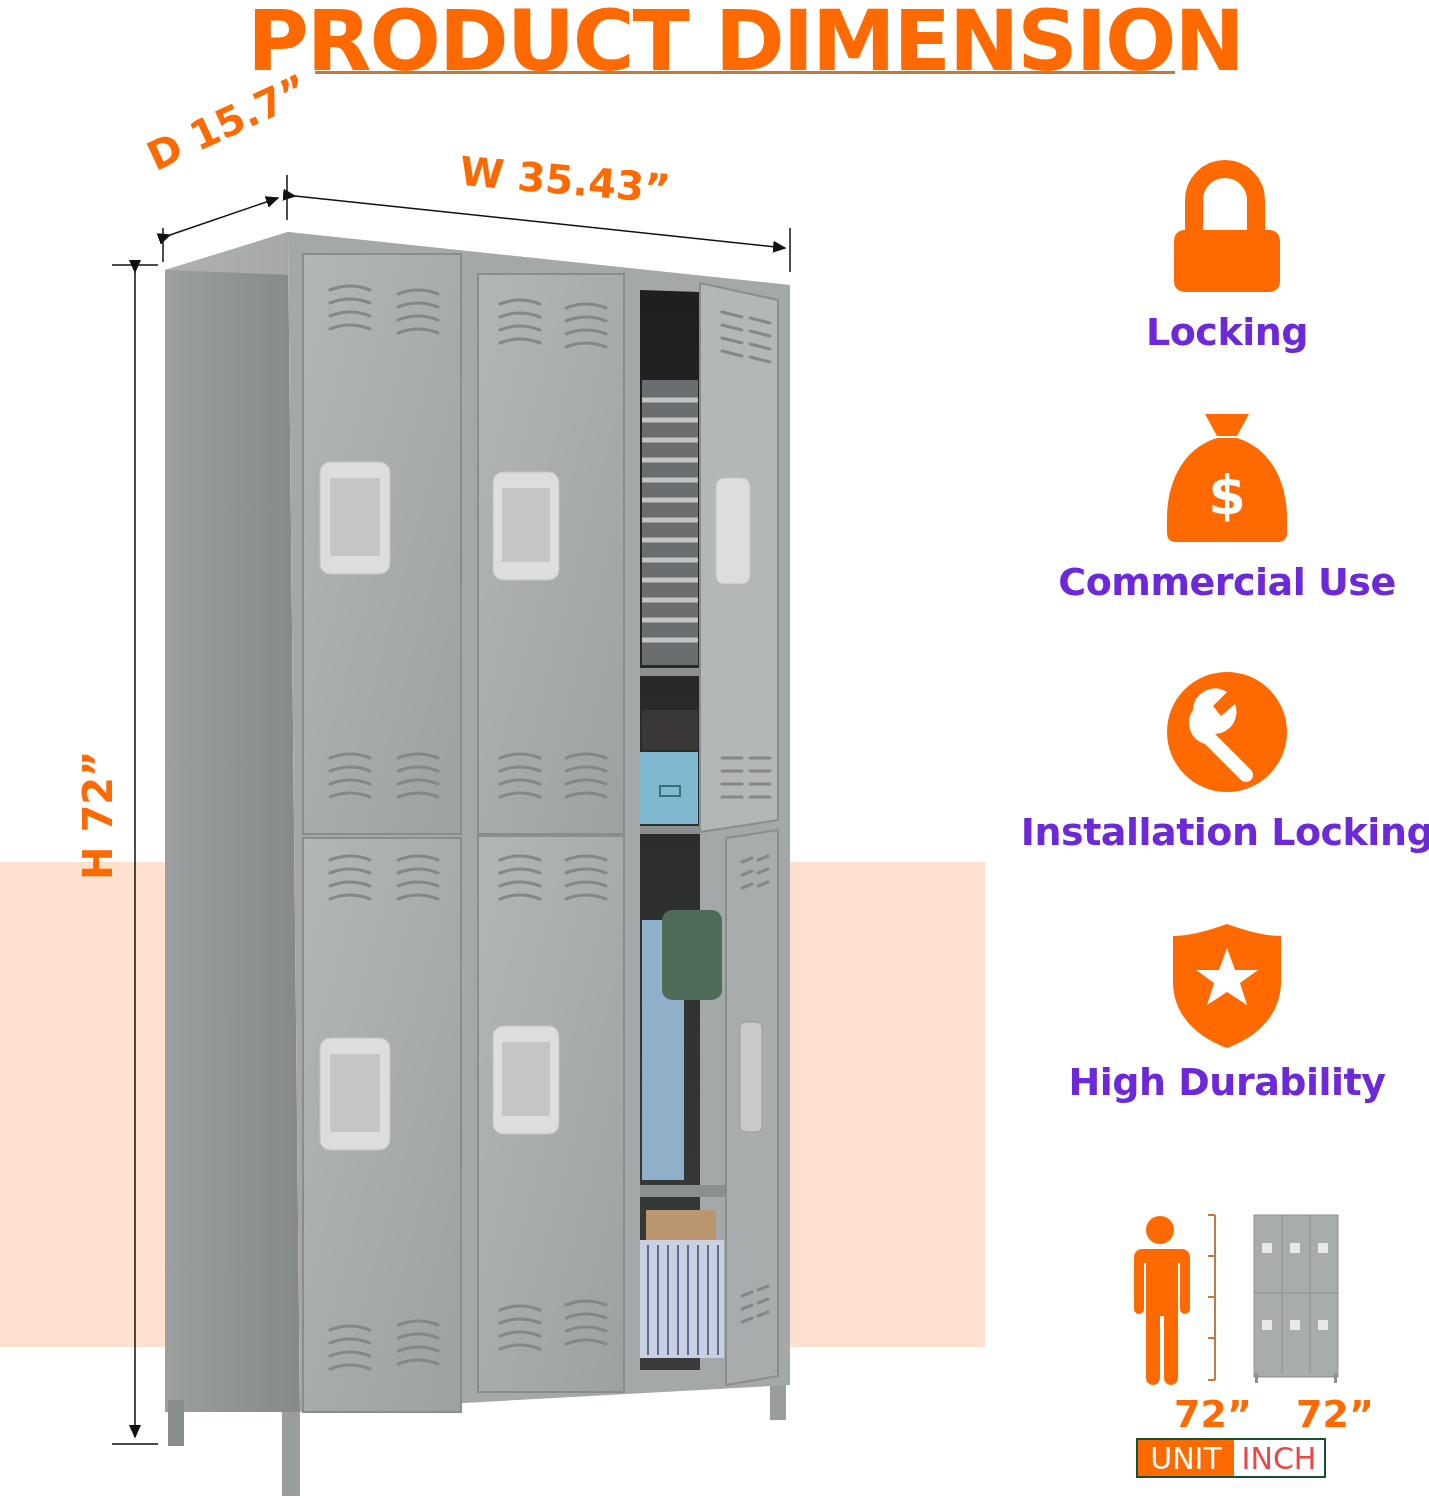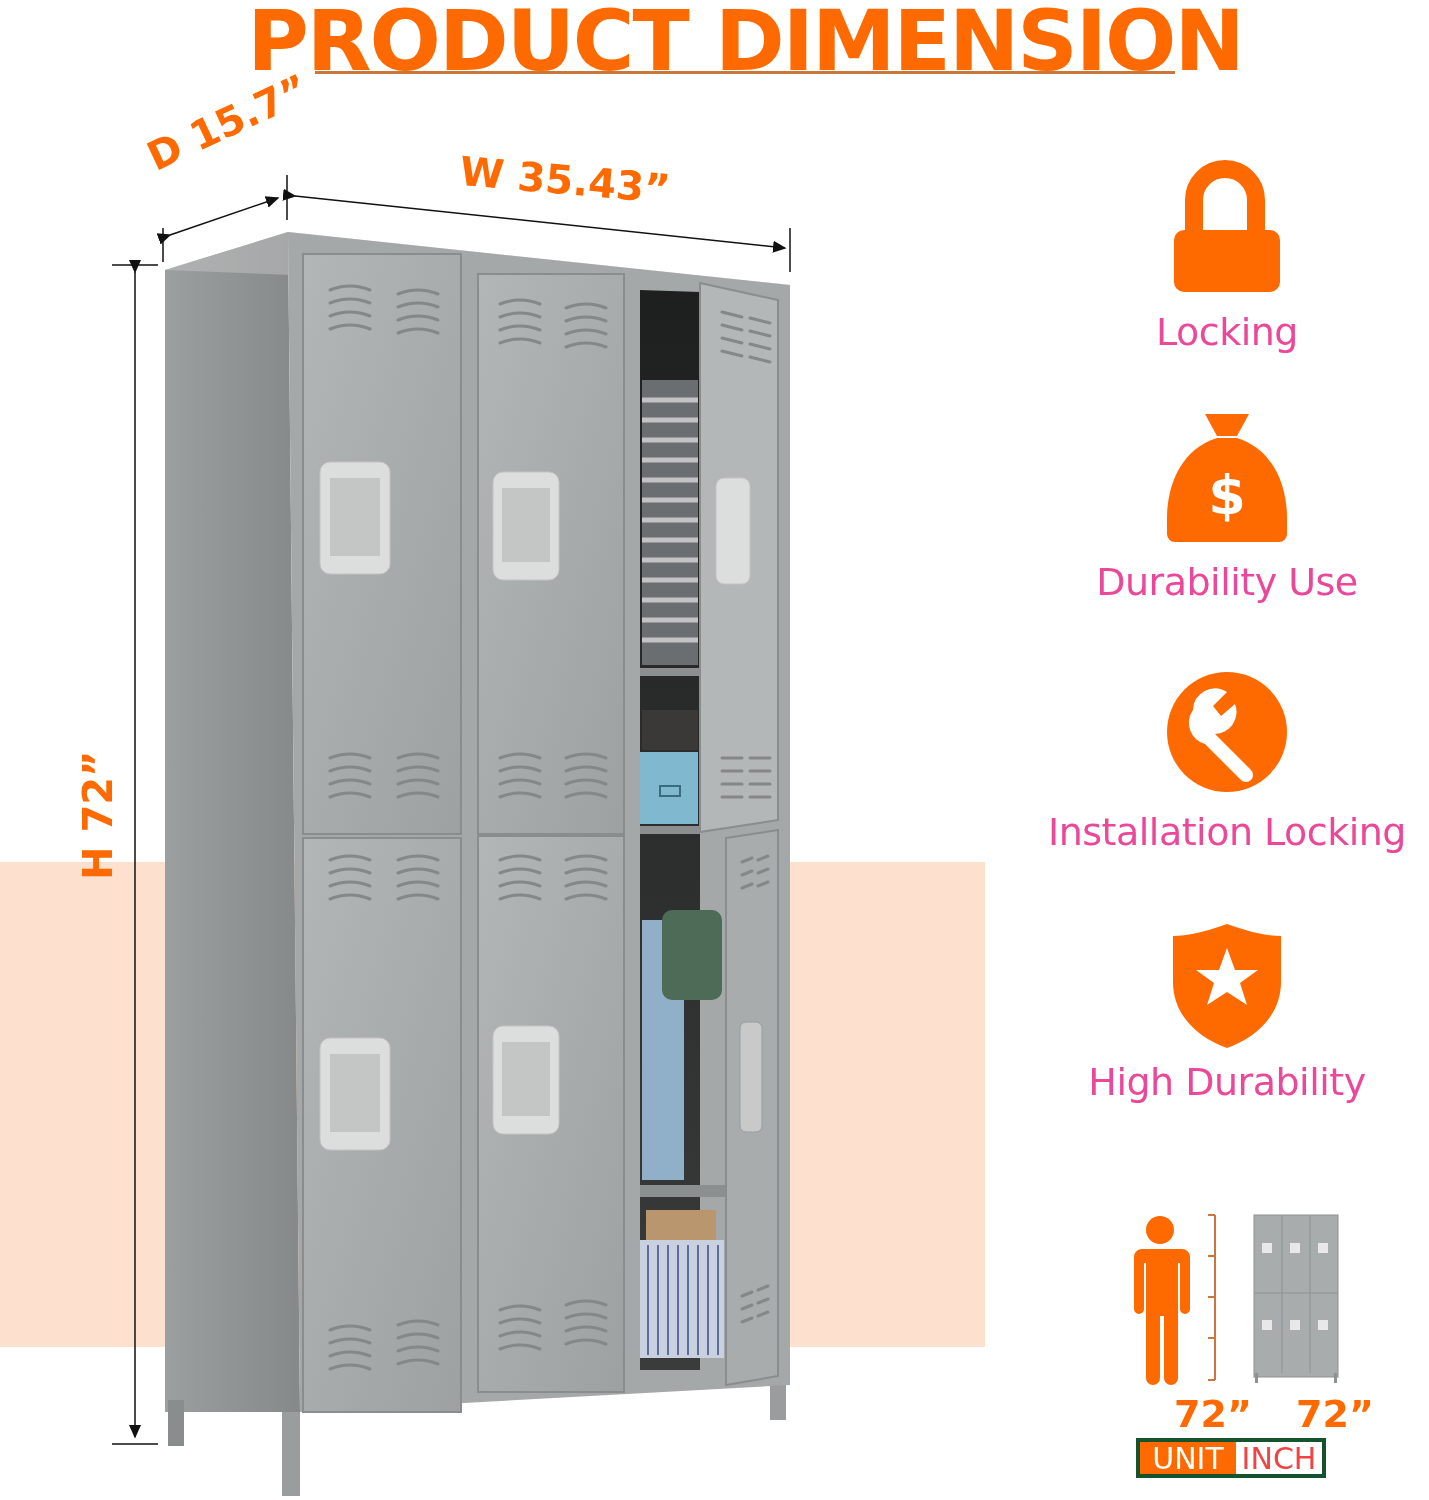--- a/index.html
+++ b/index.html
@@ -3,23 +3,23 @@
 <meta charset="utf-8">
 <style>
   html,body{margin:0;padding:0;background:#ffffff;}
   body{width:1429px;height:1500px;position:relative;overflow:hidden;font-family:"DejaVu Sans","Liberation Sans",sans-serif;}
   .abs{position:absolute;}
   .title{left:0;top:-8px;width:1490px;text-align:center;font-family:"DejaVu Sans",sans-serif;font-weight:bold;font-size:84px;color:#ff6a00;letter-spacing:-2px;}
   .title-rule{left:315px;top:71px;width:860px;height:3px;background:#c9773a;}
   .peach{left:0;top:862px;width:985px;height:485px;background:#fde0cd;}
   .dim-label{color:#ff6a00;font-weight:bold;font-family:"DejaVu Sans",sans-serif;font-size:40px;white-space:nowrap;}
   .feature{width:420px;text-align:center;}
-  .feature-label{font-family:"DejaVu Sans",sans-serif;font-weight:400;font-size:38px;color:#ec4899;letter-spacing:-0.5px;white-space:nowrap;}
+  .feature-label{font-family:"DejaVu Sans",sans-serif;font-weight:700;font-size:38px;color:#6d28d9;letter-spacing:-0.5px;white-space:nowrap;}
   .unit-72{font-family:"DejaVu Sans",sans-serif;font-weight:bold;font-size:38px;color:#ff6a00;margin-left:28px;}
-  .unit-box{left:1136px;top:1438px;width:190px;height:40px;border:4px solid #14532d;box-sizing:border-box;display:flex;}
+  .unit-box{left:1136px;top:1438px;width:190px;height:40px;border:2px solid #14532d;box-sizing:border-box;display:flex;}
   .unit-box .u{background:#ff6a00;color:#fff;width:96px;display:flex;align-items:center;justify-content:center;font-size:30px;font-family:"DejaVu Sans",sans-serif;}
   .unit-box .i{color:#ef4444;flex:1;display:flex;align-items:center;justify-content:center;font-size:30px;font-family:"DejaVu Sans",sans-serif;}
 </style>
 </head>
 <body>
 
 <div class="abs title">PRODUCT DIMENSION</div>
 <div class="abs title-rule"></div>
 
 <div class="abs peach"></div>
@@ -181,21 +181,21 @@
 <div class="abs feature" style="left:1017px;top:310px;">
   <span class="feature-label">Locking</span>
 </div>
 
 <svg class="abs" style="left:1165px;top:410px" width="125" height="135">
   <path d="M40,4 h44 l-12,22 h-20 z" fill="#ff6a00"></path>
   <path d="M52,28 h20 c38,12 50,50 50,80 v16 a8,8 0 0 1 -8,8 h-104 a8,8 0 0 1 -8,-8 v-16 c0,-30 12,-68 50,-80 z" fill="#ff6a00"></path>
   <text x="62" y="104" text-anchor="middle" fill="#ffffff" font-size="54" font-weight="bold" font-family="DejaVu Sans, sans-serif">$</text>
 </svg>
 <div class="abs feature" style="left:1017px;top:560px;">
-  <span class="feature-label">Durability Use</span>
+  <span class="feature-label">Commercial Use</span>
 </div>
 
 <svg class="abs" style="left:1165px;top:670px" width="125" height="125">
   <circle cx="62" cy="62" r="60" fill="#ff6a00"></circle>
   <path d="M28,40 a22,22 0 0 1 34,-18 l-14,14 l8,10 l14,-12 a22,22 0 0 1 -20,30 l36,36 a7,7 0 0 1 -10,10 l-36,-36 a22,22 0 0 1 -12,-34 z" fill="#ffffff"></path>
 </svg>
 <div class="abs feature" style="left:1017px;top:810px;">
   <span class="feature-label">Installation Locking</span>
 </div>
 

